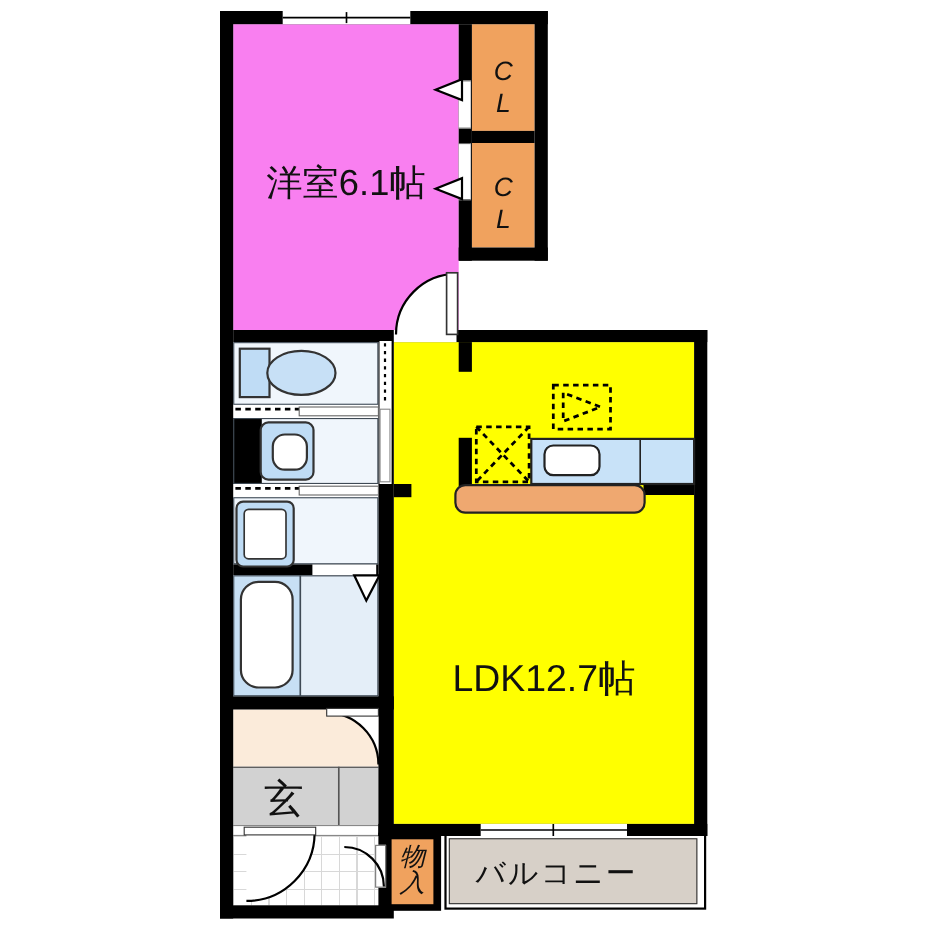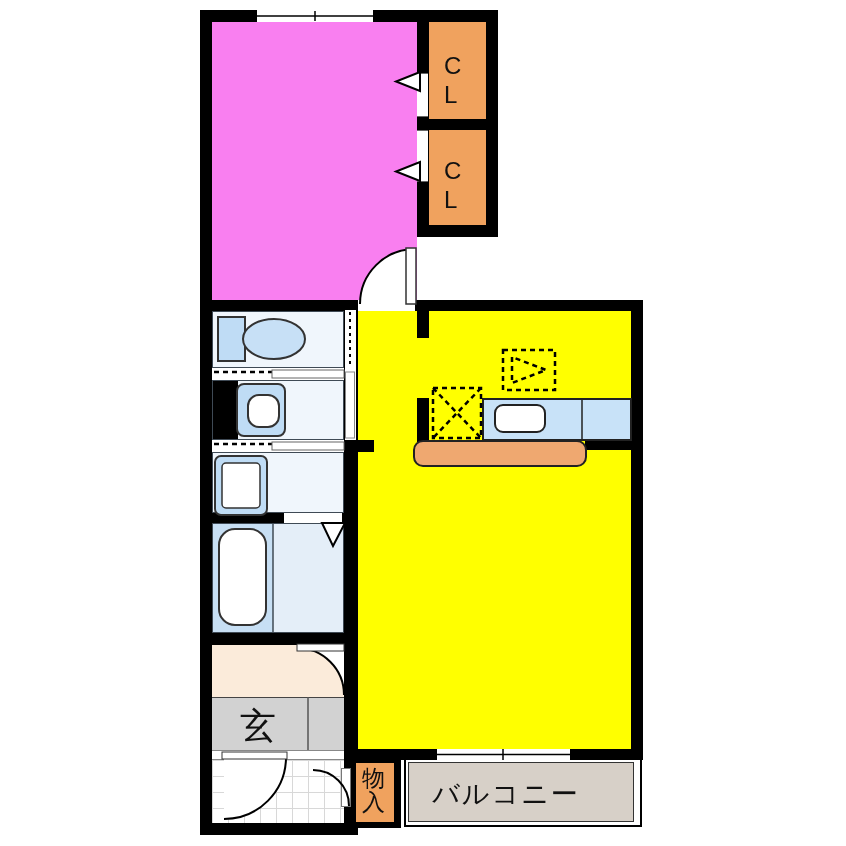--- a/index.html
+++ b/index.html
@@ -2,21 +2,21 @@
 <html><head>
 <meta charset="utf-8">
 <style>
   html,body{margin:0;padding:0;background:#ffffff;}
   .stage{position:relative;width:846px;height:846px;background:#ffffff;overflow:hidden;
          font-family:"Liberation Sans","DejaVu Sans",sans-serif;}
   .abs{position:absolute;}
   .wall{position:absolute;background:#000000;}
   .white{position:absolute;background:#ffffff;}
   .label{position:absolute;color:#111;text-align:center;white-space:nowrap;}
-  .vlabel{position:absolute;color:#111;word-break:break-all;white-space:normal;}
+  .vlabel{position:absolute;color:#111;text-align:center;word-break:break-all;white-space:normal;font-style:italic;}
   svg{position:absolute;left:0;top:0;}
 </style>
 </head>
 <body>
 
 <div class="stage">
 
   <div class="abs" style="left:212px;top:22px;width:205px;height:278px;background:#F97FF0;"></div>
   <div class="abs" style="left:429px;top:22px;width:57px;height:97px;background:#F0A25E;"></div>
   <div class="abs" style="left:429px;top:130px;width:57px;height:95px;background:#F0A25E;"></div>
@@ -162,18 +162,20 @@
     <g stroke="#000" stroke-width="1.5">
       <line x1="437" y1="754.5" x2="570" y2="754.5"></line>
       <line x1="503" y1="749" x2="503" y2="760"></line>
     </g>
 
     <g>
       <line x1="308" y1="697" x2="308" y2="750" stroke="#555" stroke-width="1.5"></line>
     </g>
   </svg>
 
+  <div class="label" style="left:212px;top:144px;width:205px;font-size:33px;">洋室6.1帖</div>
+  <div class="label" style="left:358px;top:594px;width:273px;font-size:34px;">LDK12.7帖</div>
   <div class="vlabel" style="left:444px;top:52px;width:27px;font-size:24px;line-height:1.2;">CL</div>
   <div class="vlabel" style="left:444px;top:157px;width:27px;font-size:24px;line-height:1.2;">CL</div>
   <div class="label" style="left:212px;top:702px;width:92px;font-size:36px;">玄</div>
   <div class="vlabel" style="left:362px;top:766px;width:26px;font-size:23px;line-height:1.06;">物入</div>
   <div class="label" style="left:408px;top:776px;width:196px;font-size:27px;letter-spacing:2px;">バルコニー</div>
 </div>
 
 </body></html>

